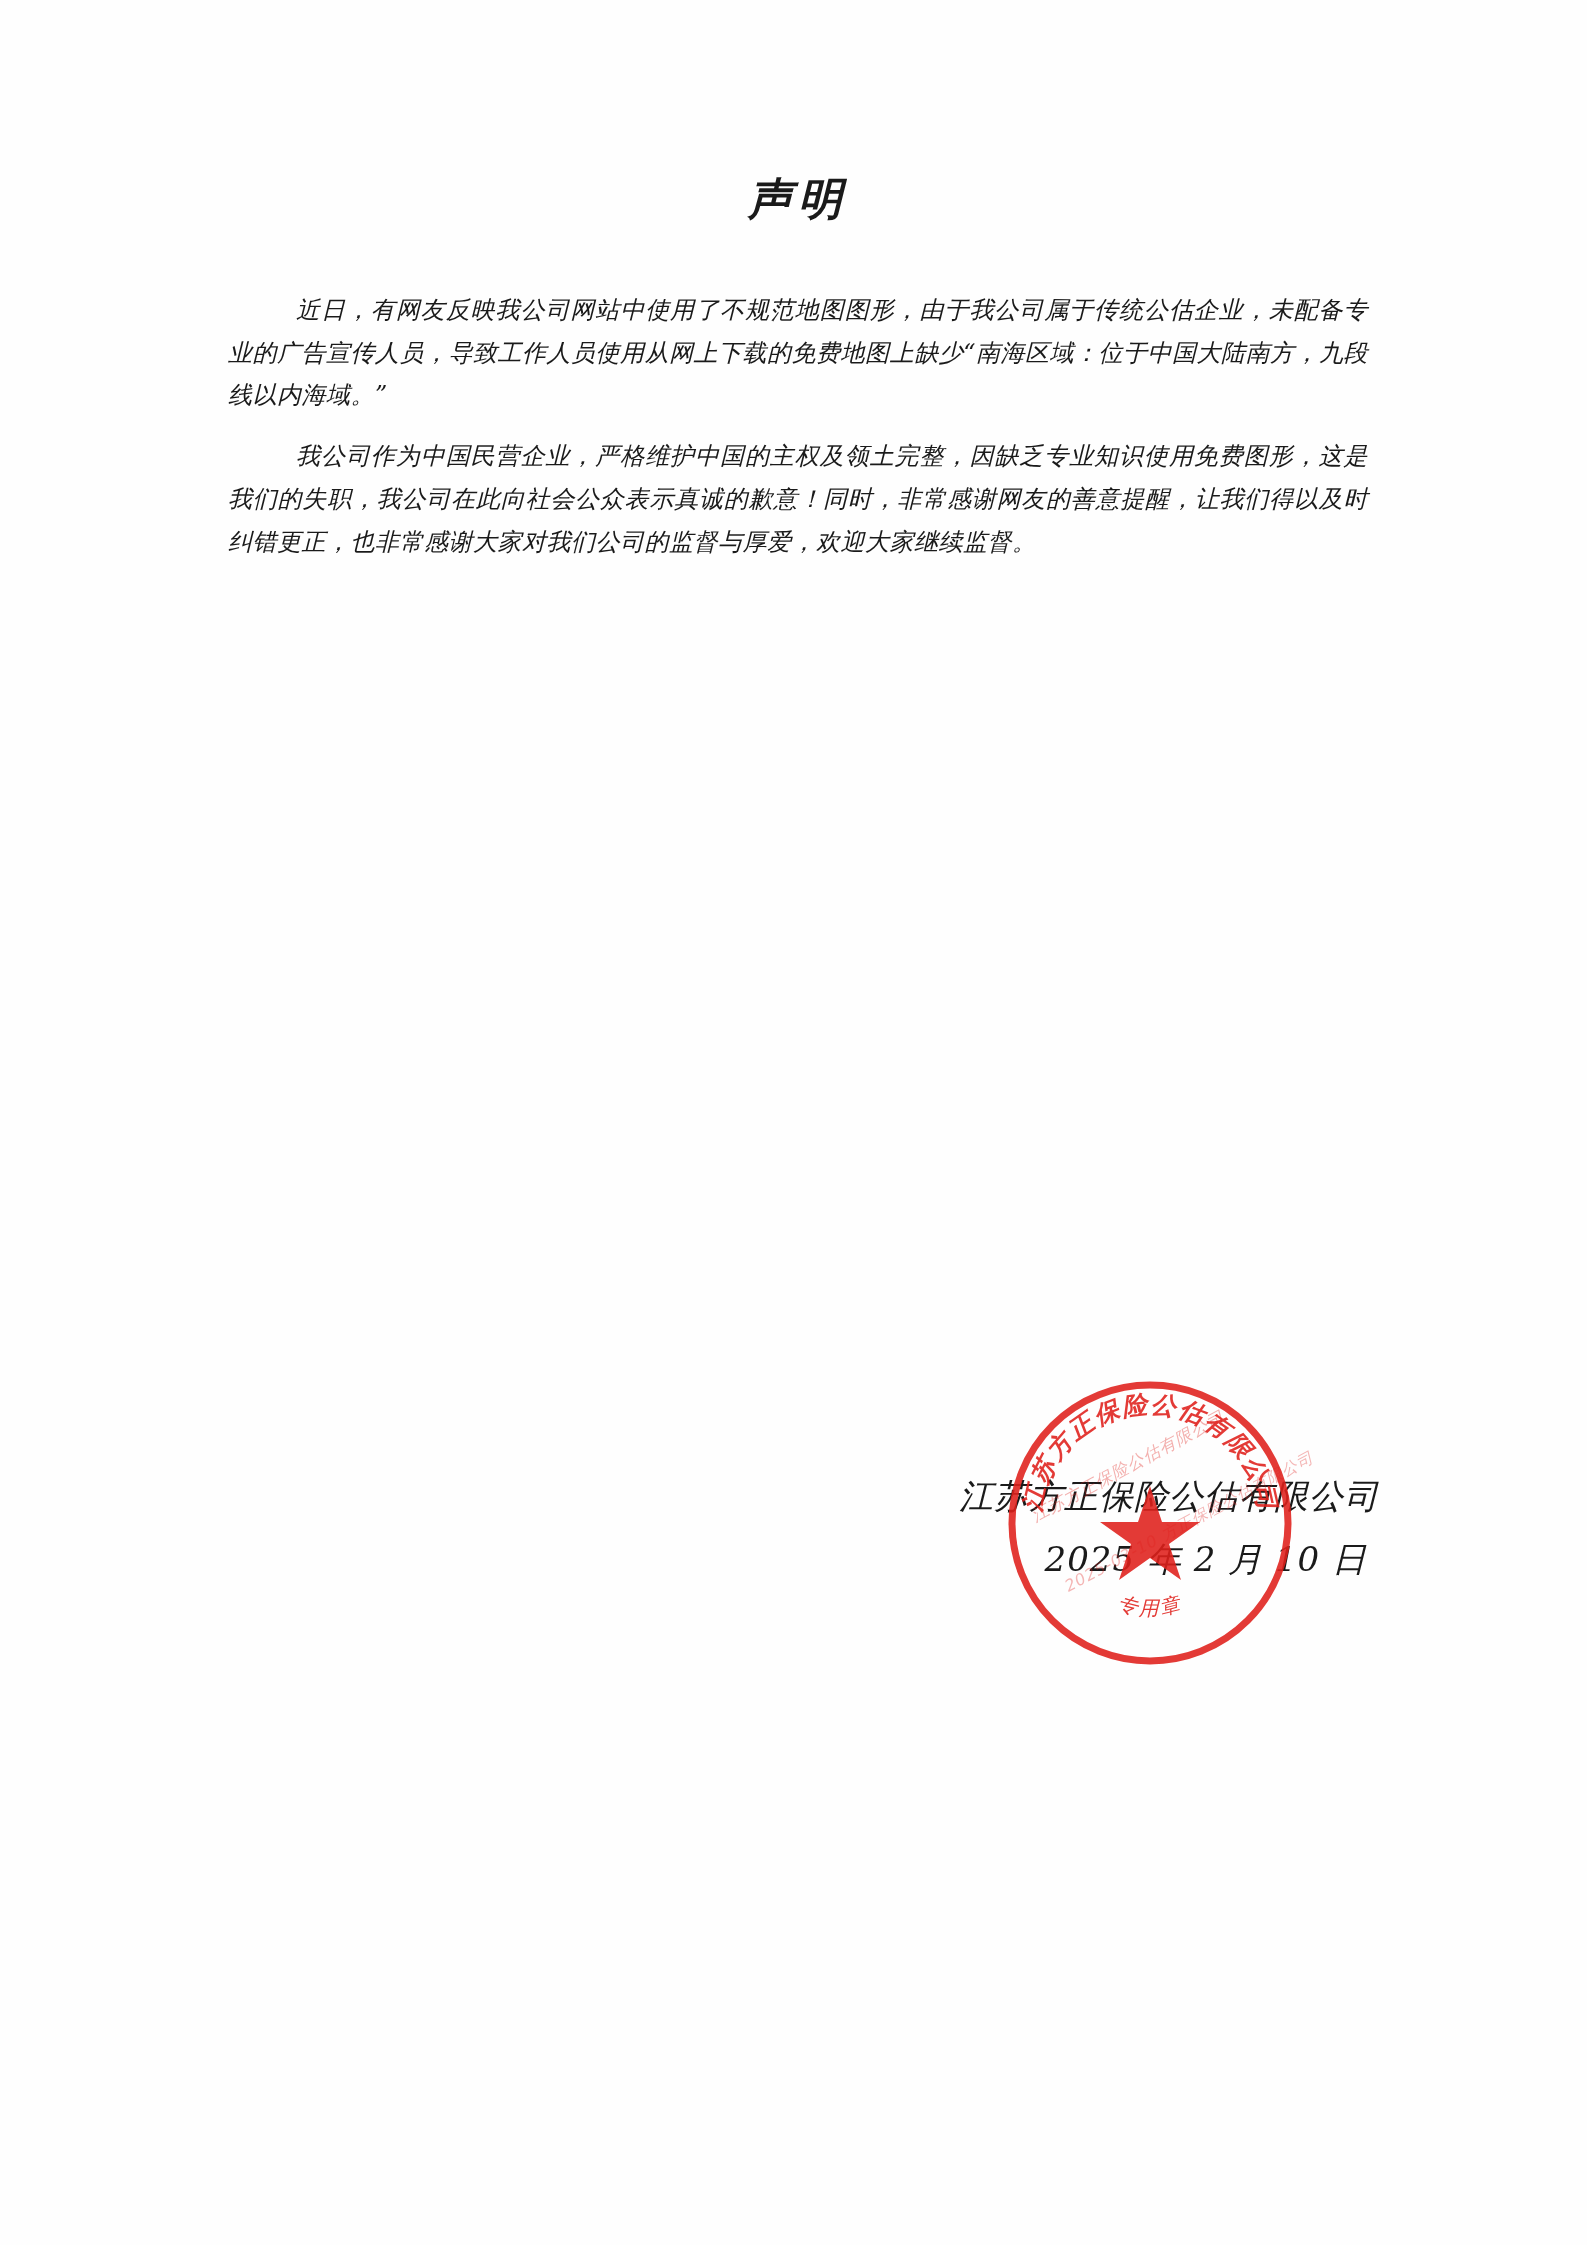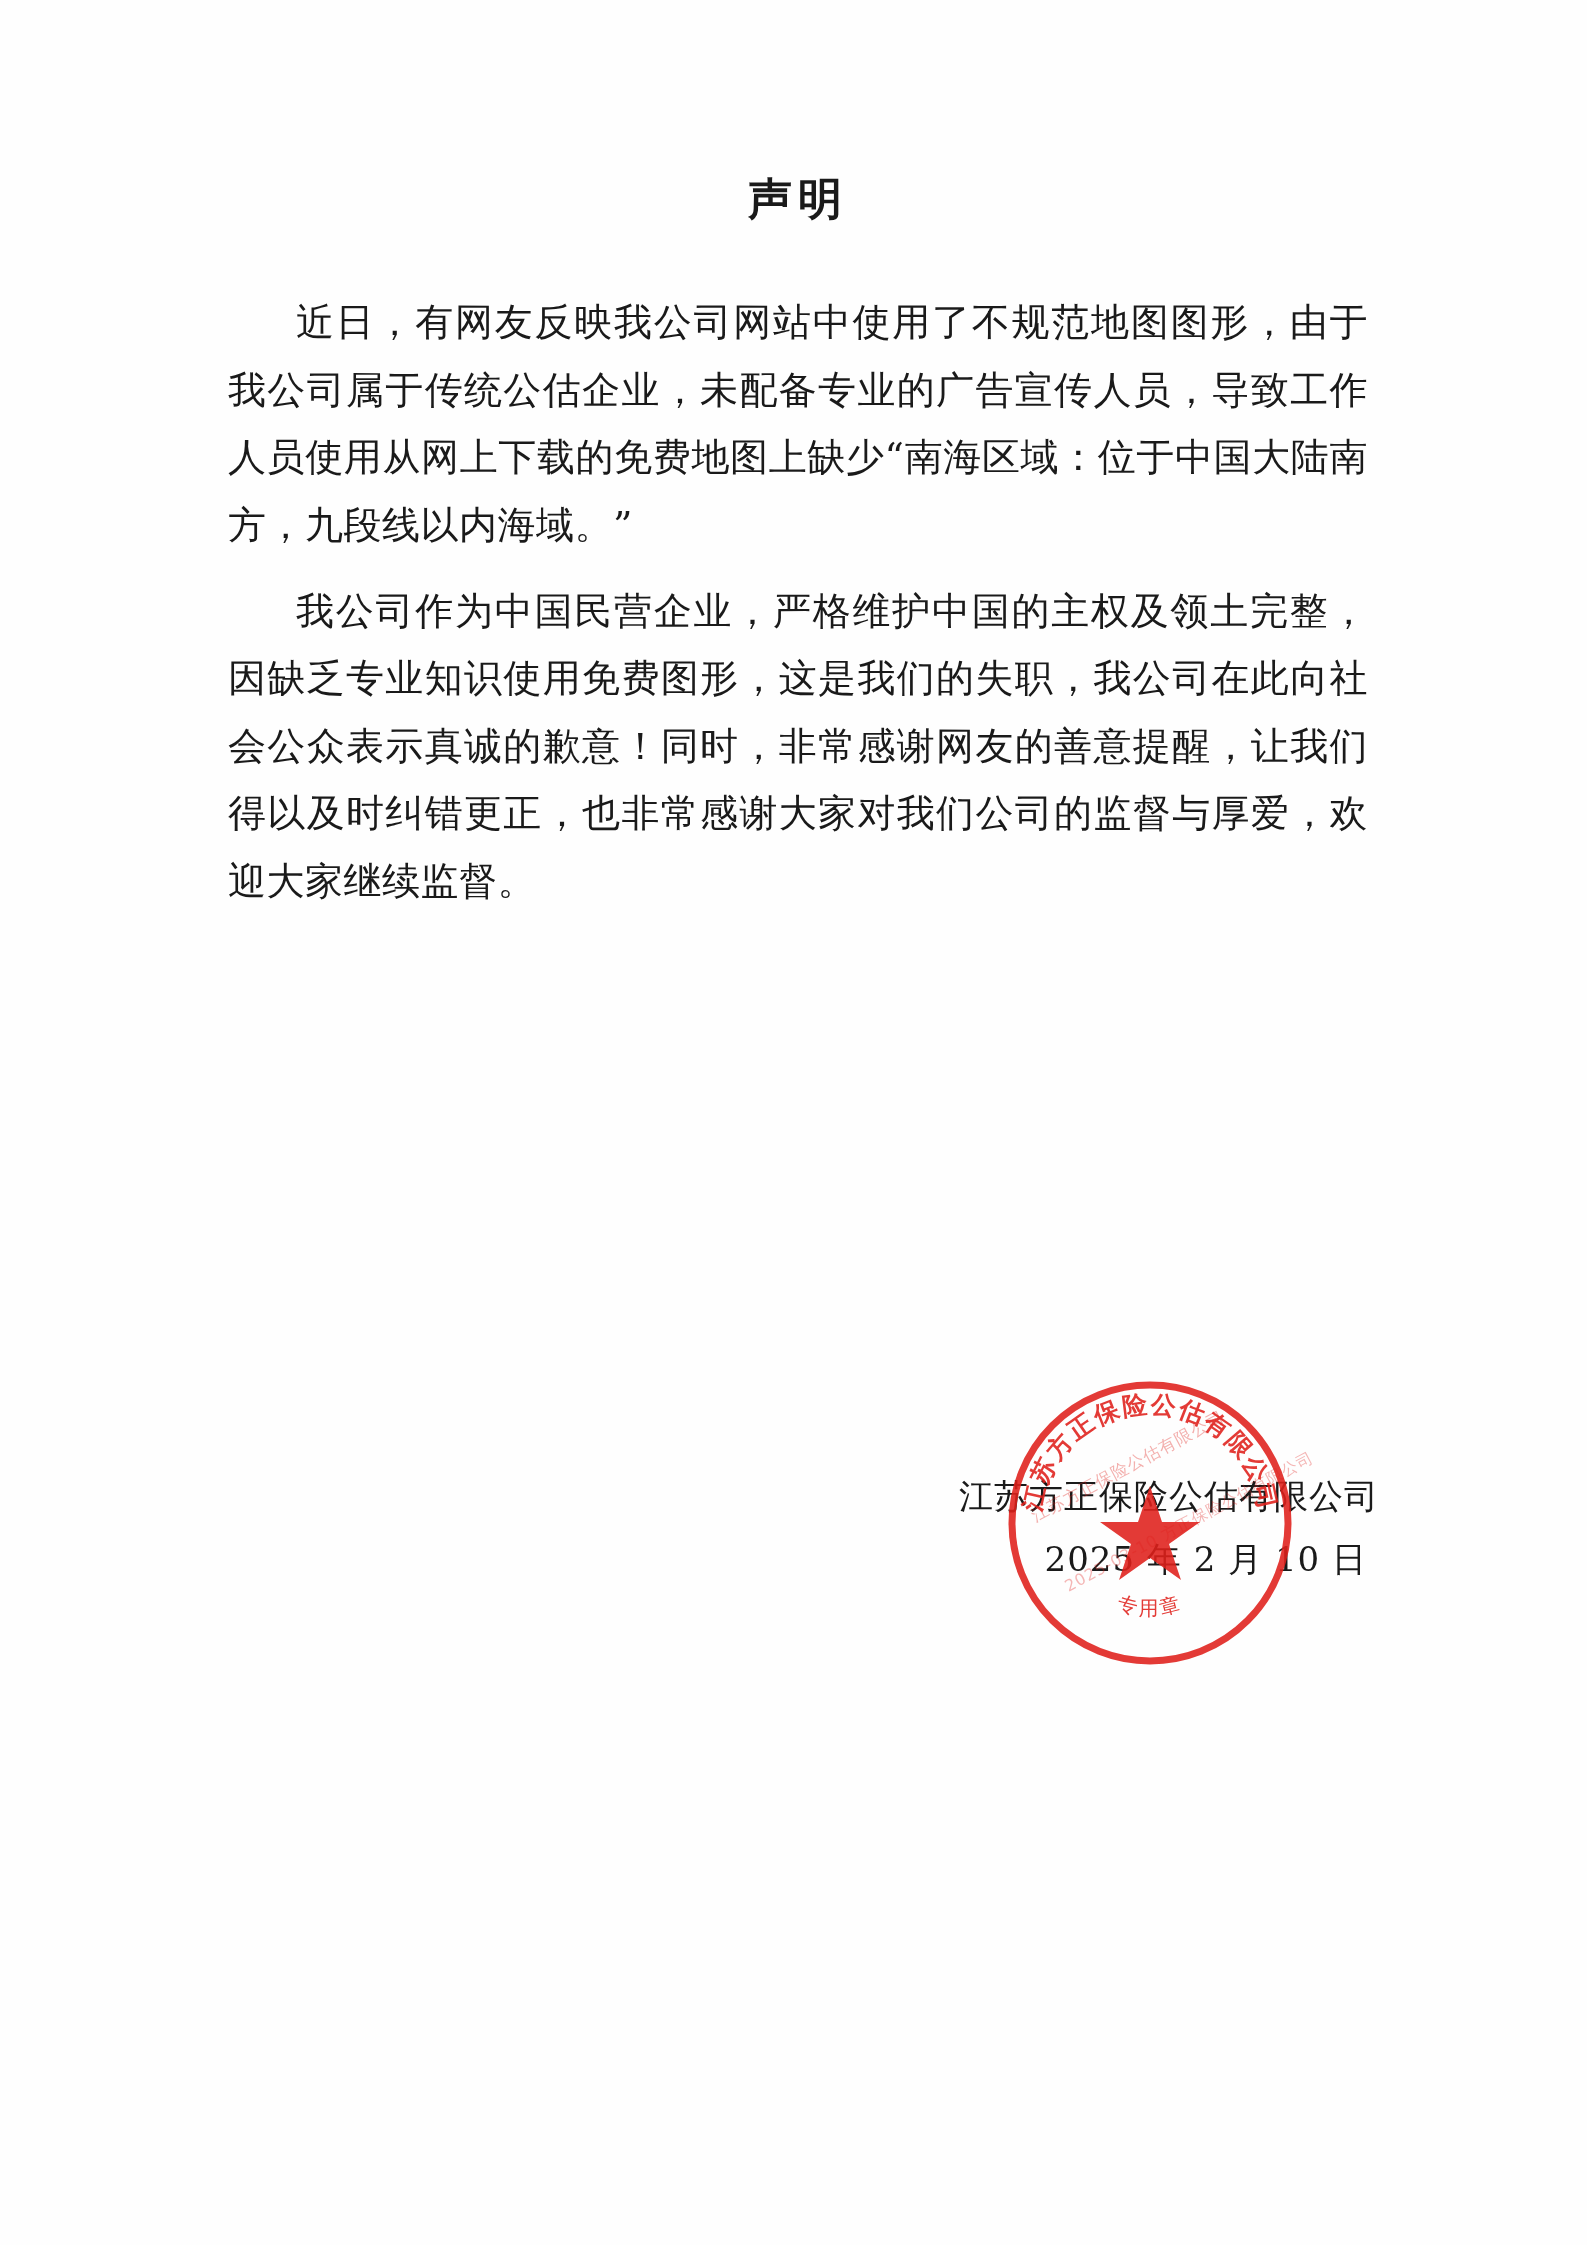--- a/index.html
+++ b/index.html
@@ -14,37 +14,38 @@
     font-family: "DejaVu Serif", "Liberation Serif", serif;
     color: #1a1a1a;
     overflow: hidden;
   }
   .page {
     position: absolute;
     top: 0; left: 0;
     width: 1587px;
     height: 2245px;
     background: #fefefe;
+    font-style: italic;
   }
   .doc-body {
     position: absolute;
     left: 228px;
     top: 170px;
     width: 1140px;
   }
   .doc-title {
     text-align: center;
     font-size: 44px;
     font-weight: bold;
     letter-spacing: 6px;
     margin: 0 0 60px 0;
     font-family: "DejaVu Serif", "Liberation Serif", serif;
   }
   .para {
-    font-size: 38px;
+    font-size: 24px;
     line-height: 1.78;
     text-align: justify;
     text-justify: inter-ideograph;
     text-indent: 68px;
     margin: 0 0 18px 0;
     letter-spacing: 0.5px;
   }
   .signature-block {
     position: absolute;
     right: 208px;

